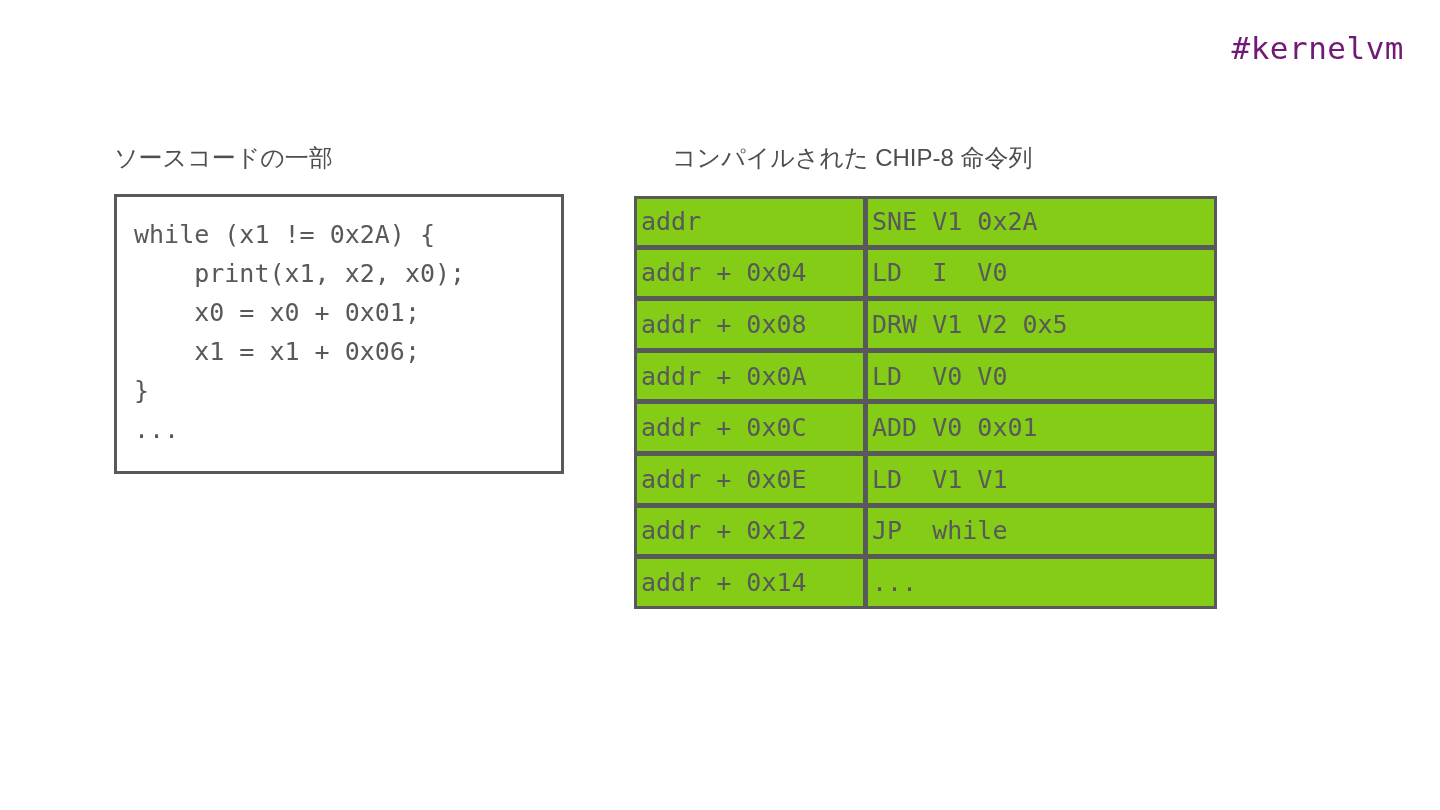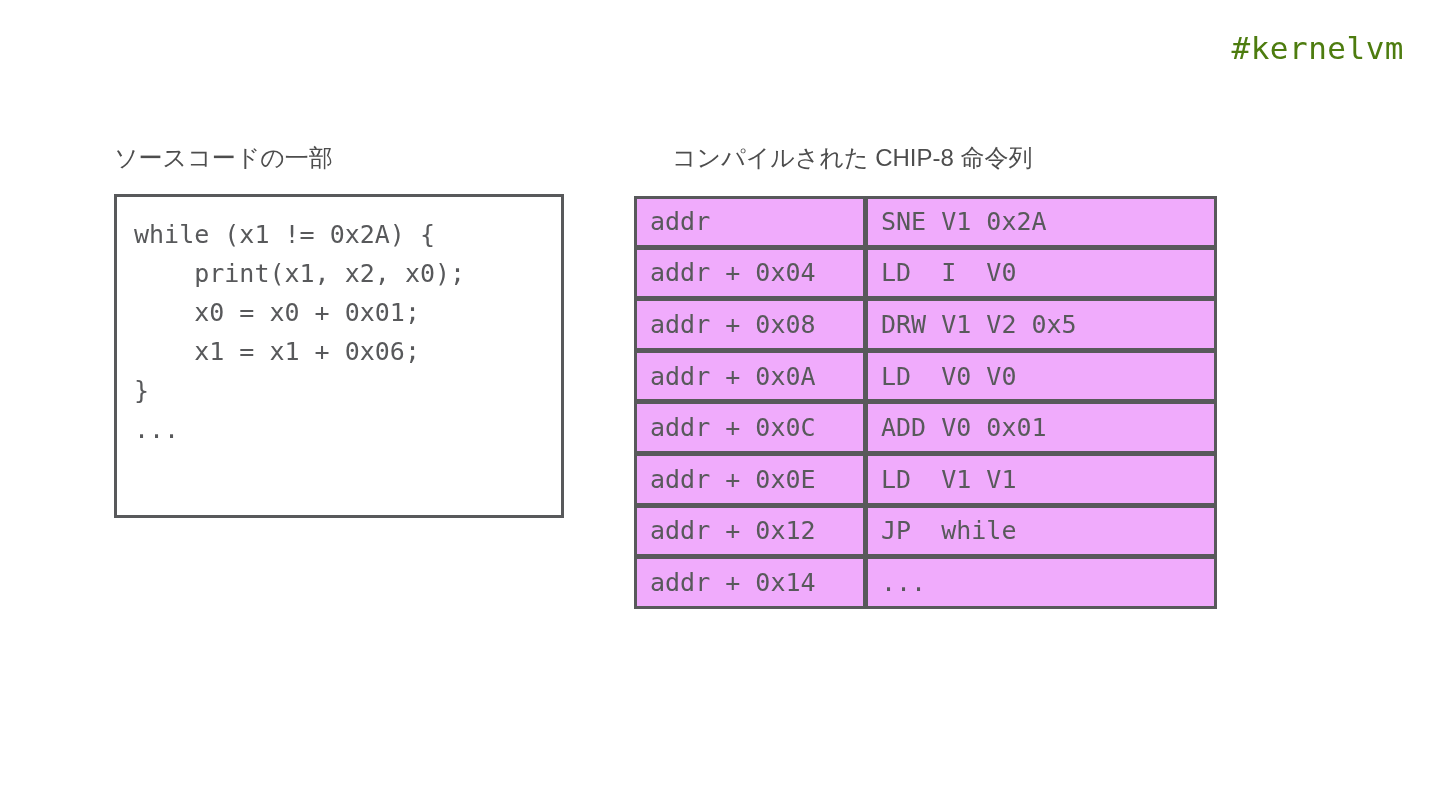--- a/index.html
+++ b/index.html
@@ -16,21 +16,21 @@
   }
 
   
   .hashtag {
     position: absolute;
     top: 30px;
     right: 36px;
     font-family: "DejaVu Sans Mono", "Liberation Mono", monospace;
     font-size: 31px;
     letter-spacing: 0.5px;
-    color: #4d7c0f;
+    color: #701a75;
     white-space: pre;
   }
 
   
   .panel-title {
     position: absolute;
     font-family: "Liberation Sans", "DejaVu Sans", sans-serif;
     font-size: 24px;
     color: #4d4d4d;
     white-space: pre;
@@ -46,21 +46,21 @@
     width: 583px;
     top: 142px;
   }
 
   
   .source-box {
     position: absolute;
     left: 114px;
     top: 194px;
     width: 450px;
-    height: 324px;
+    height: 280px;
     border: 3px solid #58595b;
     box-sizing: border-box;
     background: #ffffff;
   }
   .source-code {
     position: absolute;
     left: 17px;
     top: 18px;
     margin: 0;
     font-family: "DejaVu Sans Mono", "Liberation Mono", monospace;
@@ -82,24 +82,24 @@
   .instr-table tr {
     height: 51.6px;
   }
   .instr-table td {
     border: 3px solid #58595b;
     box-sizing: border-box;
     font-family: "DejaVu Sans Mono", "Liberation Mono", monospace;
     font-size: 25px;
     color: #58595b;
     white-space: pre;
-    padding: 0 0 0 13px;
+    padding: 0 0 0 4px;
     vertical-align: middle;
     height: 51.6px;
-    background: #f0abfc;
+    background: #84cc16;
   }
   .instr-table td.col-addr {
     width: 232px;
   }
   .instr-table td.col-op {
     width: 351px;
     border-left-width: 2px;
   }
   
   .instr-table tr + tr td {

